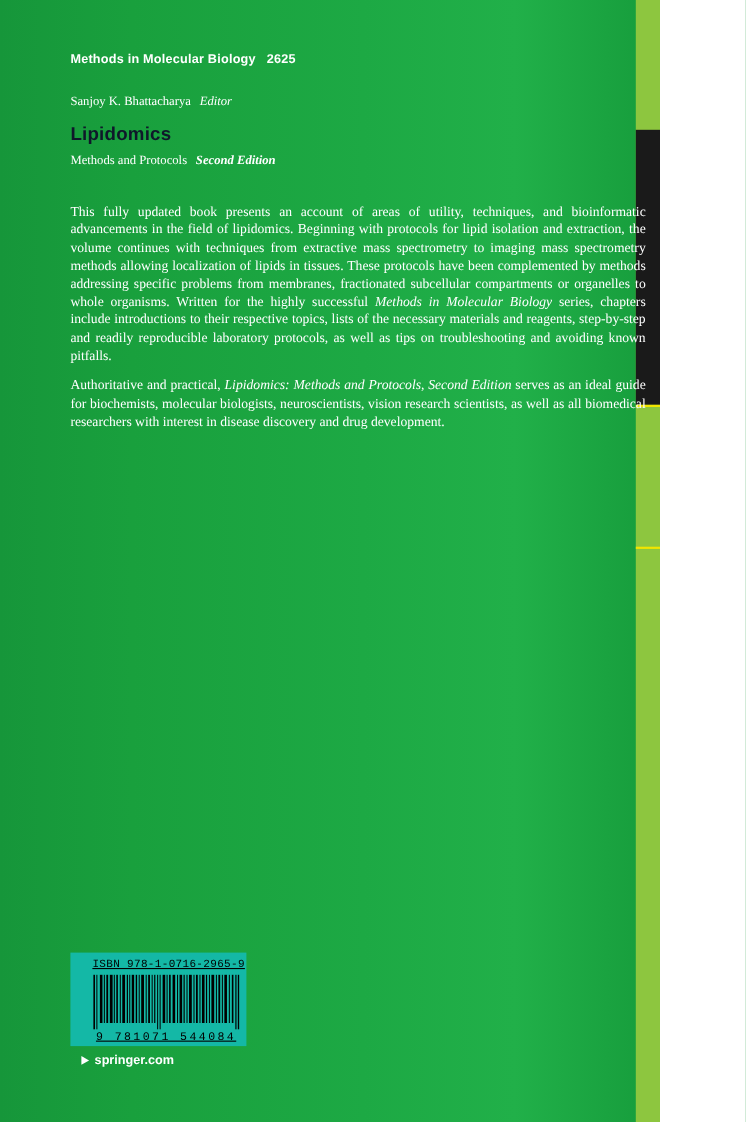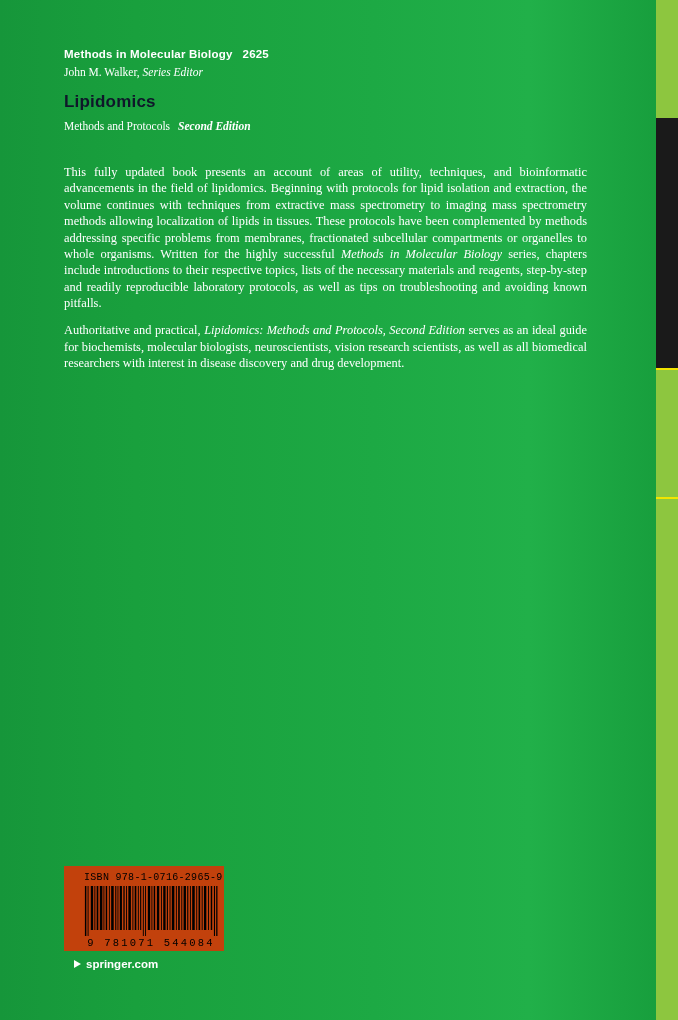--- a/index.html
+++ b/index.html
@@ -8,21 +8,21 @@
   }
   body {
     width: 678px;
     height: 1020px;
     background: #ffffff;
     font-family: "Liberation Serif", serif;
     overflow: hidden;
   }
   .page {
     position: relative;
-    width: 678px;
+    width: 600px;
     height: 1020px;
     background: #1a9a3c;
     overflow: hidden;
   }
   
   .cover-bg {
     position: absolute;
     inset: 0;
     background:
       linear-gradient(to right,
@@ -131,23 +131,24 @@
   .blurb em {
     font-style: italic;
   }
 
   
   .barcode-wrap {
     position: absolute;
     left: 64px;
     top: 866px;
     width: 160px;
-    background: #c2410c;
+    background: #14b8a6;
     padding: 4px 6px 2px 20px;
     box-sizing: border-box;
+    text-decoration: underline;
   }
   .isbn-text {
     font-family: "Liberation Mono", monospace;
     font-size: 10px;
     color: #000000;
     text-align: center;
     letter-spacing: 0.3px;
     margin: 2px 0 3px 0;
     white-space: nowrap;
   }
@@ -197,25 +198,24 @@
     <div class="spine-tick t1"></div>
     <div class="spine-tick t2"></div>
   </div>
 
   <div class="content">
 
     <div class="series-line">
       <span>Methods in Molecular Biology</span><span class="vol">2625</span>
     </div>
 
-    <div class="series-editor">
-      <span>John M. Walker,</span>
-      <span class="ital">Series Editor</span>
-    </div>
-
+
+    <div class="editor-line">
+      <span>Sanjoy K. Bhattacharya</span><span class="role">Editor</span>
+    </div>
 
     <div class="book-title">Lipidomics</div>
 
     <div class="subtitle">
       <span>Methods and Protocols</span><span class="ed">Second Edition</span>
     </div>
 
     <div class="blurb">
       <p><span>This fully updated book presents an account of areas of utility, techniques, and bioinformatic advancements in the field of lipidomics. Beginning with protocols for lipid isolation and extraction, the volume continues with techniques from extractive mass spectrometry to imaging mass spectrometry methods allowing localization of lipids in tissues. These protocols have been complemented by methods addressing specific problems from membranes, fractionated subcellular compartments or organelles to whole organisms. Written for the highly successful </span><em>Methods in Molecular Biology</em><span> series, chapters include introductions to their respective topics, lists of the necessary materials and reagents, step-by-step and readily reproducible laboratory protocols, as well as tips on troubleshooting and avoiding known pitfalls.</span></p>
       <p><span>Authoritative and practical, </span><em>Lipidomics: Methods and Protocols, Second Edition</em><span> serves as an ideal guide for biochemists, molecular biologists, neuroscientists, vision research scientists, as well as all biomedical researchers with interest in disease discovery and drug development.</span></p>

